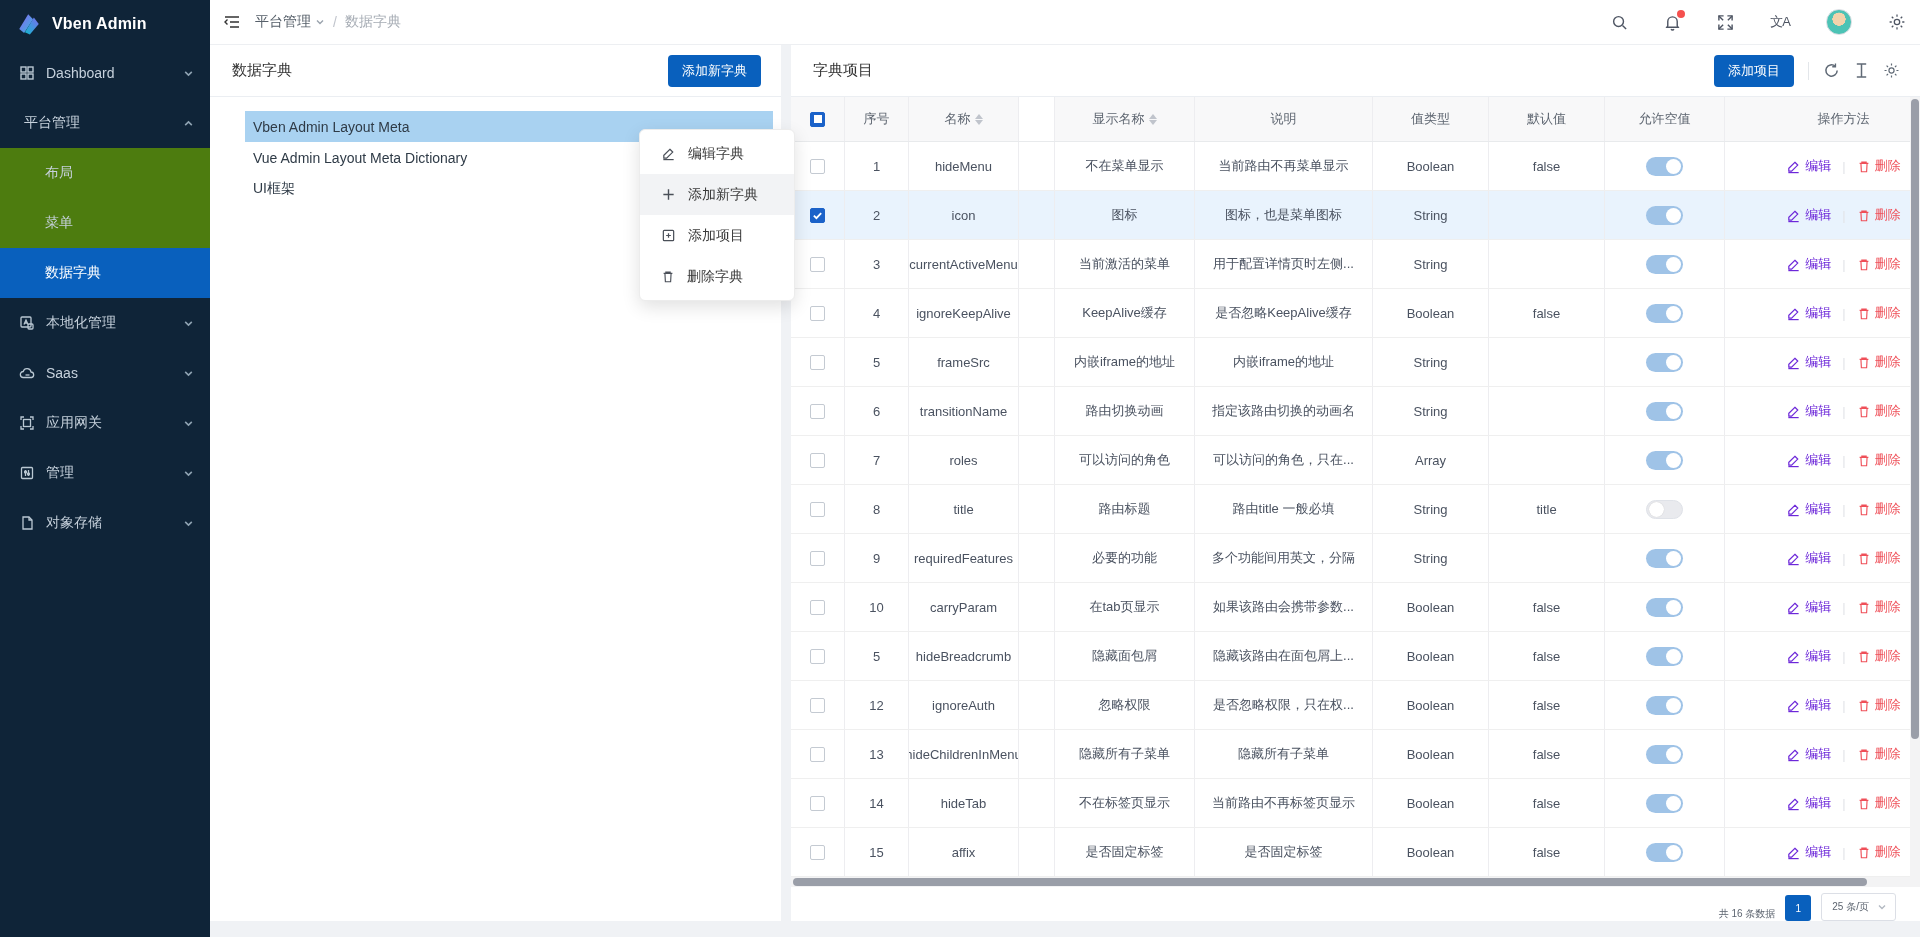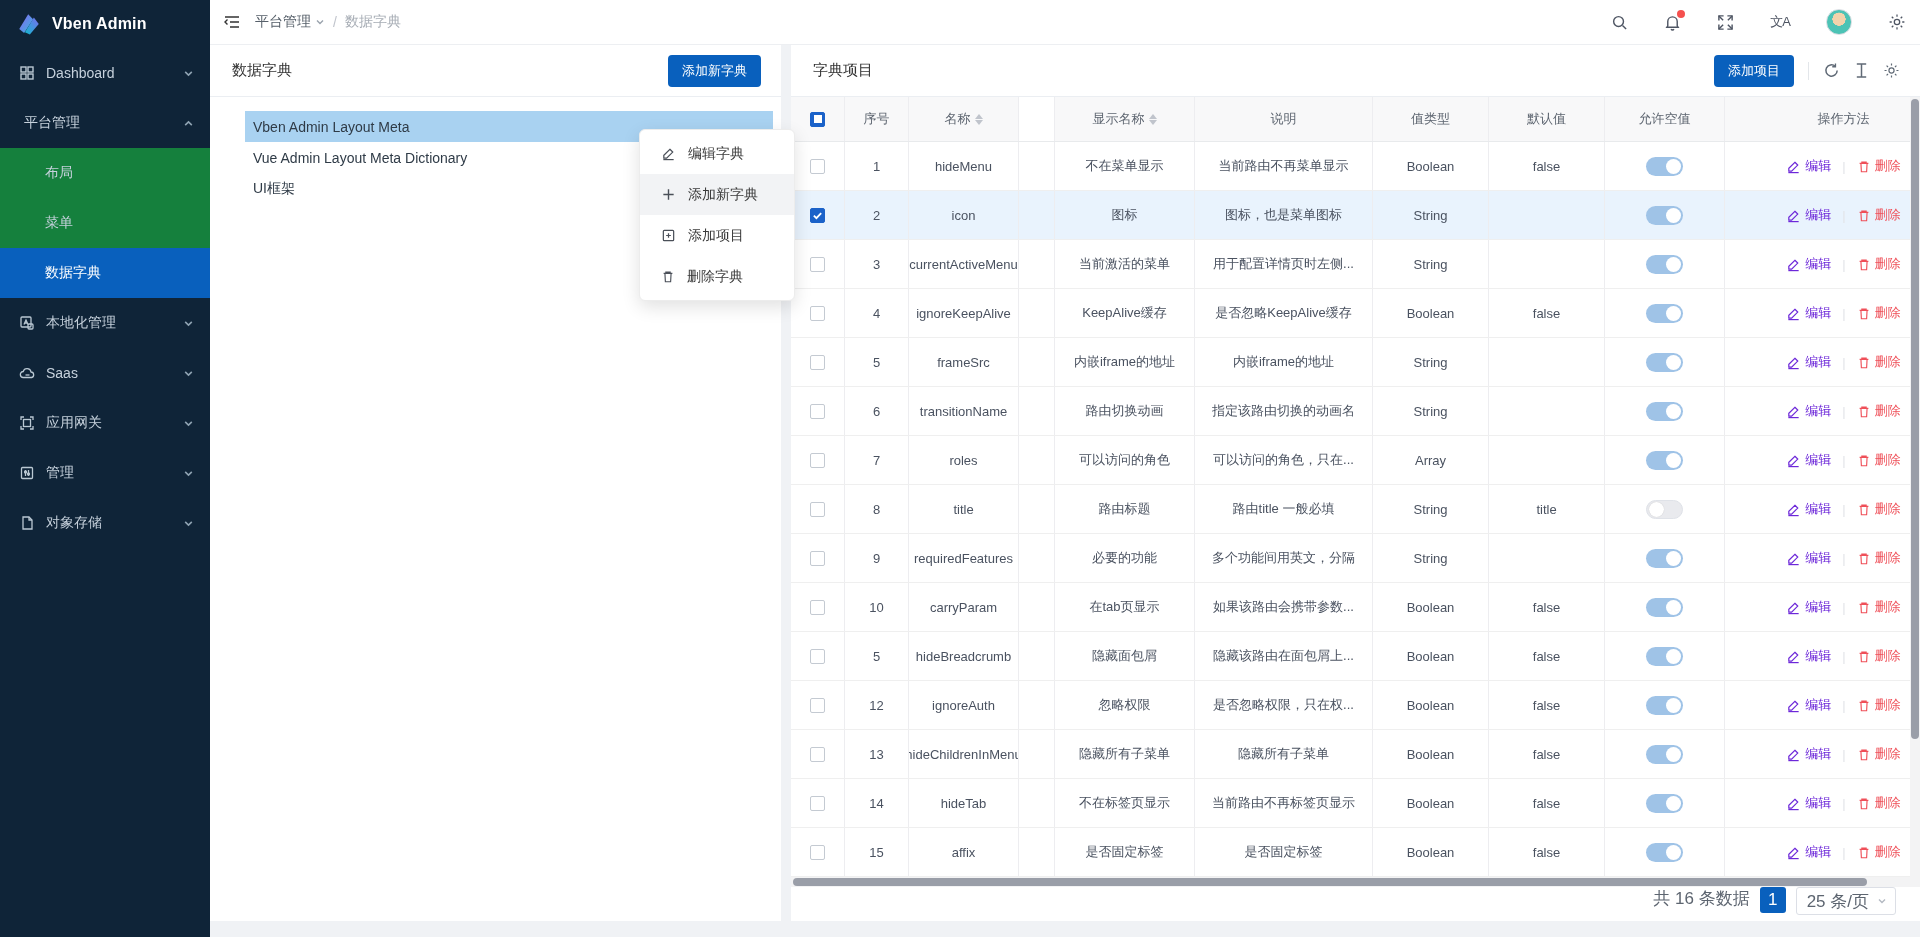--- a/index.html
+++ b/index.html
@@ -10,21 +10,21 @@
 
   
   .sidebar{position:absolute;left:0;top:0;width:210px;height:937px;background:#0f2438;color:#c6d1dc;z-index:5;}
   .logo{height:48px;display:flex;align-items:center;gap:10px;padding:0 16px;}
   .logo-text{color:#fff;font-size:16px;font-weight:bold;letter-spacing:.2px;}
   .m-item{height:50px;display:flex;align-items:center;padding:0 14px 0 18px;cursor:pointer;font-size:14px;}
   .m-item .ic{width:18px;margin-right:10px;color:#bac8d3;}
   .m-item.no-icon{padding-left:24px;}
   .m-item .m-label{flex:1;}
   .m-item .caret{width:12px;margin-right:2px;color:#8fa3b3;}
-  .m-sub{background:#15803d;}
+  .m-sub{background:#4d7c0f;}
   .m-subitem{height:50px;display:flex;align-items:center;padding-left:45px;cursor:pointer;color:#c6d1dc;}
   .m-subitem.active{background:#0960bd;color:#fff;}
 
   
   .topbar{position:absolute;left:210px;top:0;width:1710px;height:45px;background:#fff;border-bottom:1px solid #edeff2;display:flex;align-items:center;z-index:4;}
   .fold{margin:0 14px 0 13px;color:#333;cursor:pointer;}
   .breadcrumb{display:flex;align-items:center;gap:8px;font-size:14px;}
   .bc-link{color:#57606a;cursor:pointer;display:flex;align-items:center;gap:4px;}
   .bc-caret{color:#9aa3ad;}
   .bc-sep{color:#c0c4cc;}
@@ -91,21 +91,21 @@
   .act-del{color:#ef4f58;}
   .act-sep{color:#e2e4e8;margin:0 7px;}
 
   
   .hscroll{position:absolute;left:0;top:832px;width:1119px;height:10px;background:#f3f3f4;}
   .hscroll .thumb{position:absolute;left:2px;top:1px;height:8px;width:96%;border-radius:4px;background:#9a9ea8;cursor:pointer;}
   .vscroll{position:absolute;right:0;top:52px;width:10px;height:790px;background:#f3f3f4;}
   .vscroll .thumb{position:absolute;top:2px;left:1px;width:8px;height:640px;border-radius:4px;background:#9a9ea8;cursor:pointer;}
 
   
-  .pager{position:absolute;left:0;top:842px;width:1119px;height:34px;display:flex;align-items:flex-start;justify-content:flex-end;gap:10px;padding-right:14px;font-size:17px;color:#5d6570;}
+  .pager{position:absolute;left:0;top:842px;width:1119px;height:34px;display:flex;align-items:flex-end;justify-content:flex-end;gap:10px;padding-right:14px;font-size:10px;color:#5d6570;}
   .page-btn{min-width:26px;height:26px;background:#0960bd;color:#fff;border-radius:3px;display:flex;align-items:center;justify-content:center;cursor:pointer;}
   .size-select{height:28px;border:1px solid #dcdfe6;border-radius:3px;display:flex;align-items:center;gap:8px;padding:0 8px 0 10px;color:#5d6570;cursor:pointer;background:#fff;}
   .size-select .ic{color:#b3b9c2;}
 </style>
 </head>
 <body>
 
 <aside class="sidebar">
   <div class="logo">
     <span class="ic">

